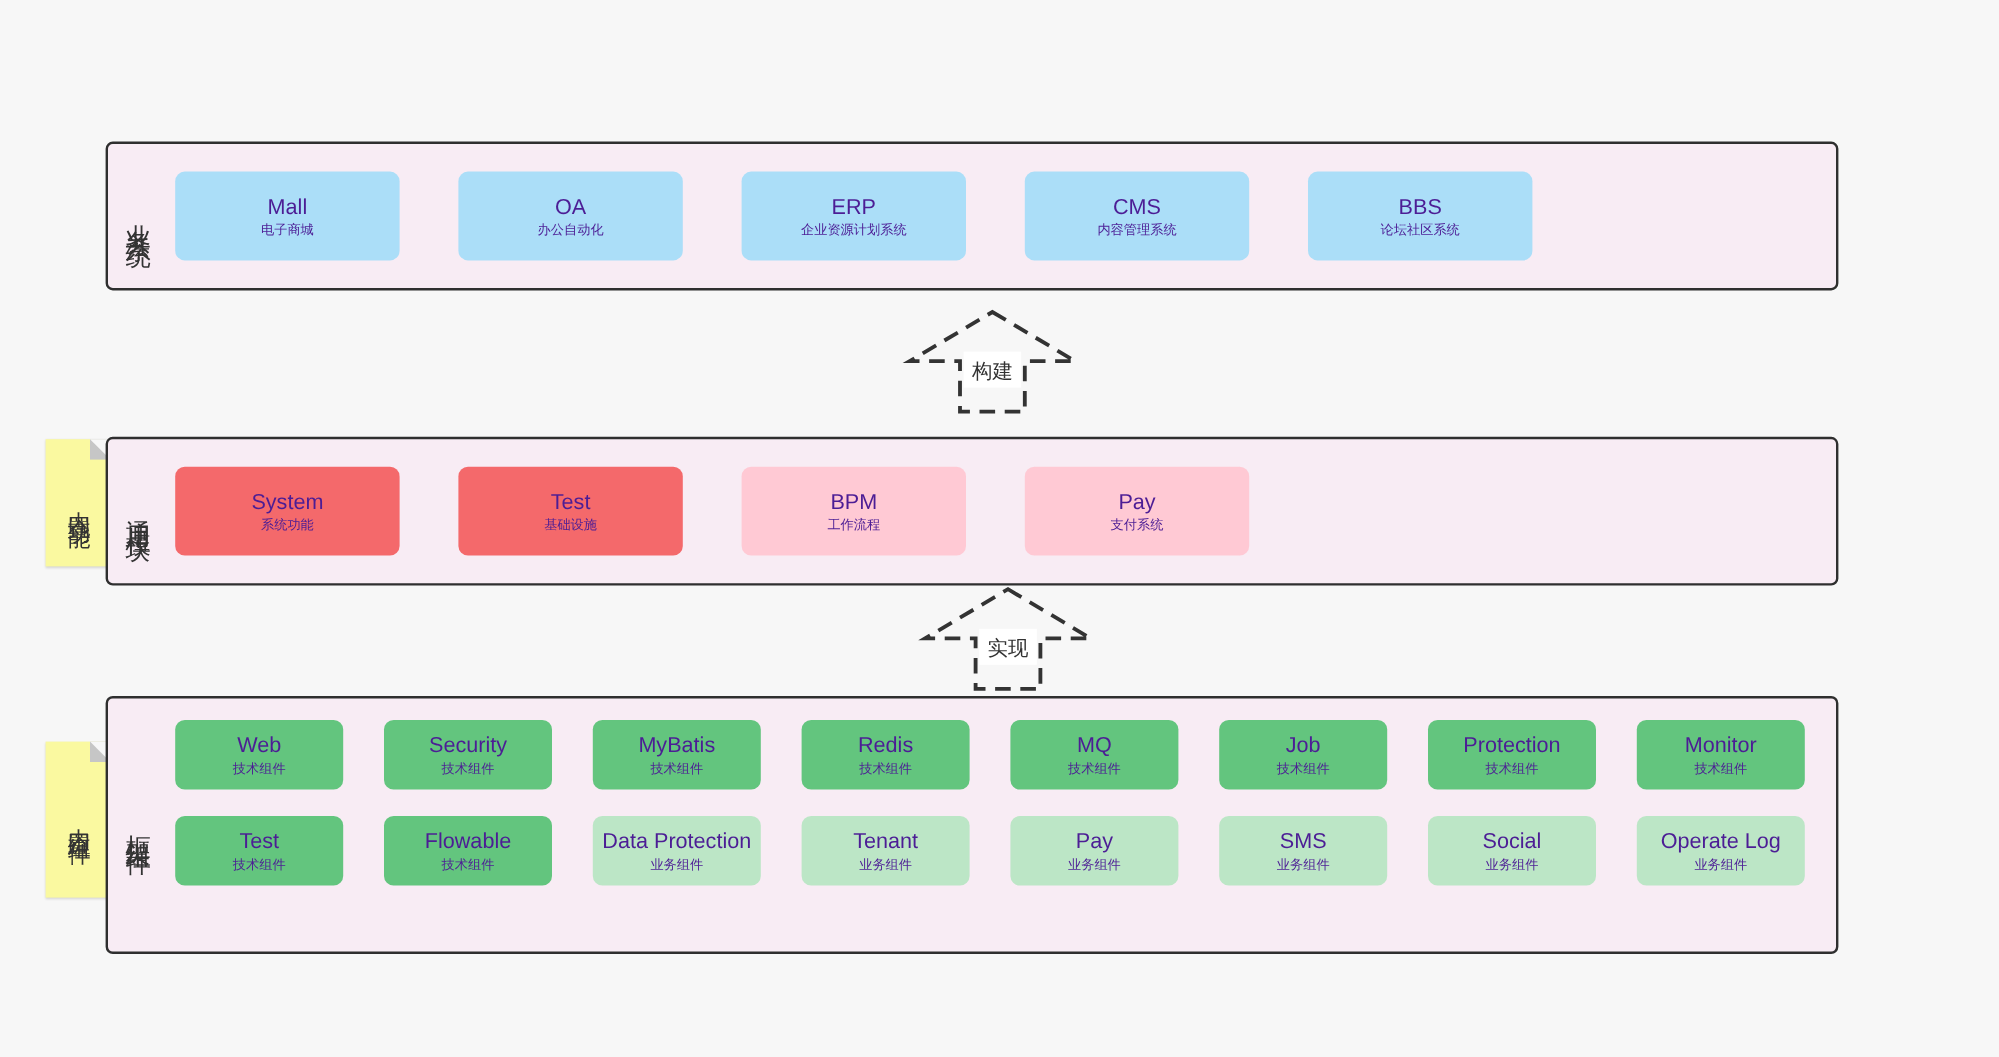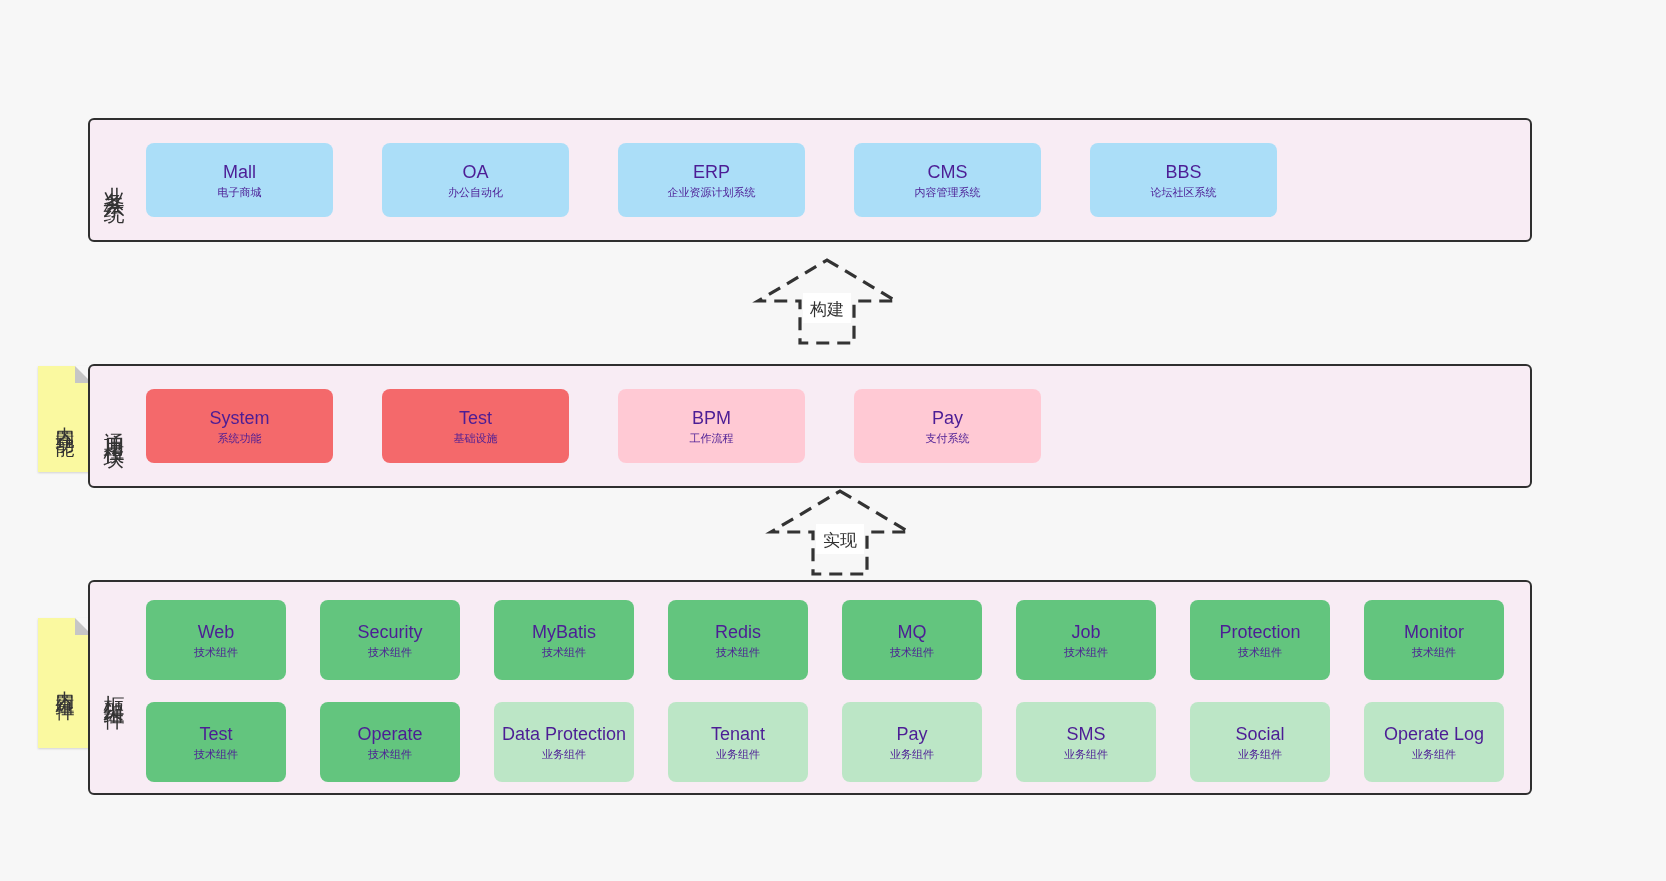--- a/index.html
+++ b/index.html
@@ -16,21 +16,21 @@
   .side-label{position:absolute;left:10px;top:50%;transform:translateY(-50%);
               font-size:21px;letter-spacing:5px;color:#333;}
 
   .hboxes{position:absolute;left:56px;top:50%;transform:translateY(-50%);display:flex;gap:49px;}
   .grid{position:absolute;left:56px;top:18px;display:flex;flex-direction:column;gap:22px;}
   .hrow{display:flex;gap:34px;}
 
   .box{box-sizing:border-box;display:flex;flex-direction:column;justify-content:center;
        align-items:center;text-align:center;border-radius:8px;color:#4c1d95;padding:4px 8px;}
   .box-lg{width:187px;height:74px;}
-  .box-sm{width:140px;height:80px;padding:18px 5px;}
+  .box-sm{width:140px;height:58px;padding:18px 5px;}
   .box-title{font-size:18px;line-height:1.3;}
   .box-sub{font-size:11px;line-height:1.3;}
 
   [data-variant="blue"]{background:#abdef8;}
   [data-variant="red"]{background:#f4696b;}
   [data-variant="pink"]{background:#ffc9d4;}
   [data-variant="green"]{background:#63c57e;}
   [data-variant="lightgreen"]{background:#bce6c6;}
 
   .sticky{position:absolute;background:#faf9a0;display:flex;align-items:center;
@@ -154,21 +154,21 @@
           <div class="box-title">Monitor</div>
           <div class="box-sub">技术组件</div>
         </div>
       </div>
       <div class="hrow">
         <div class="box box-sm" data-variant="green">
           <div class="box-title">Test</div>
           <div class="box-sub">技术组件</div>
         </div>
         <div class="box box-sm" data-variant="green">
-          <div class="box-title">Operate</div>
+          <div class="box-title">Flowable</div>
           <div class="box-sub">技术组件</div>
         </div>
         <div class="box box-sm" data-variant="lightgreen">
           <div class="box-title">Data Protection</div>
           <div class="box-sub">业务组件</div>
         </div>
         <div class="box box-sm" data-variant="lightgreen">
           <div class="box-title">Tenant</div>
           <div class="box-sub">业务组件</div>
         </div>

